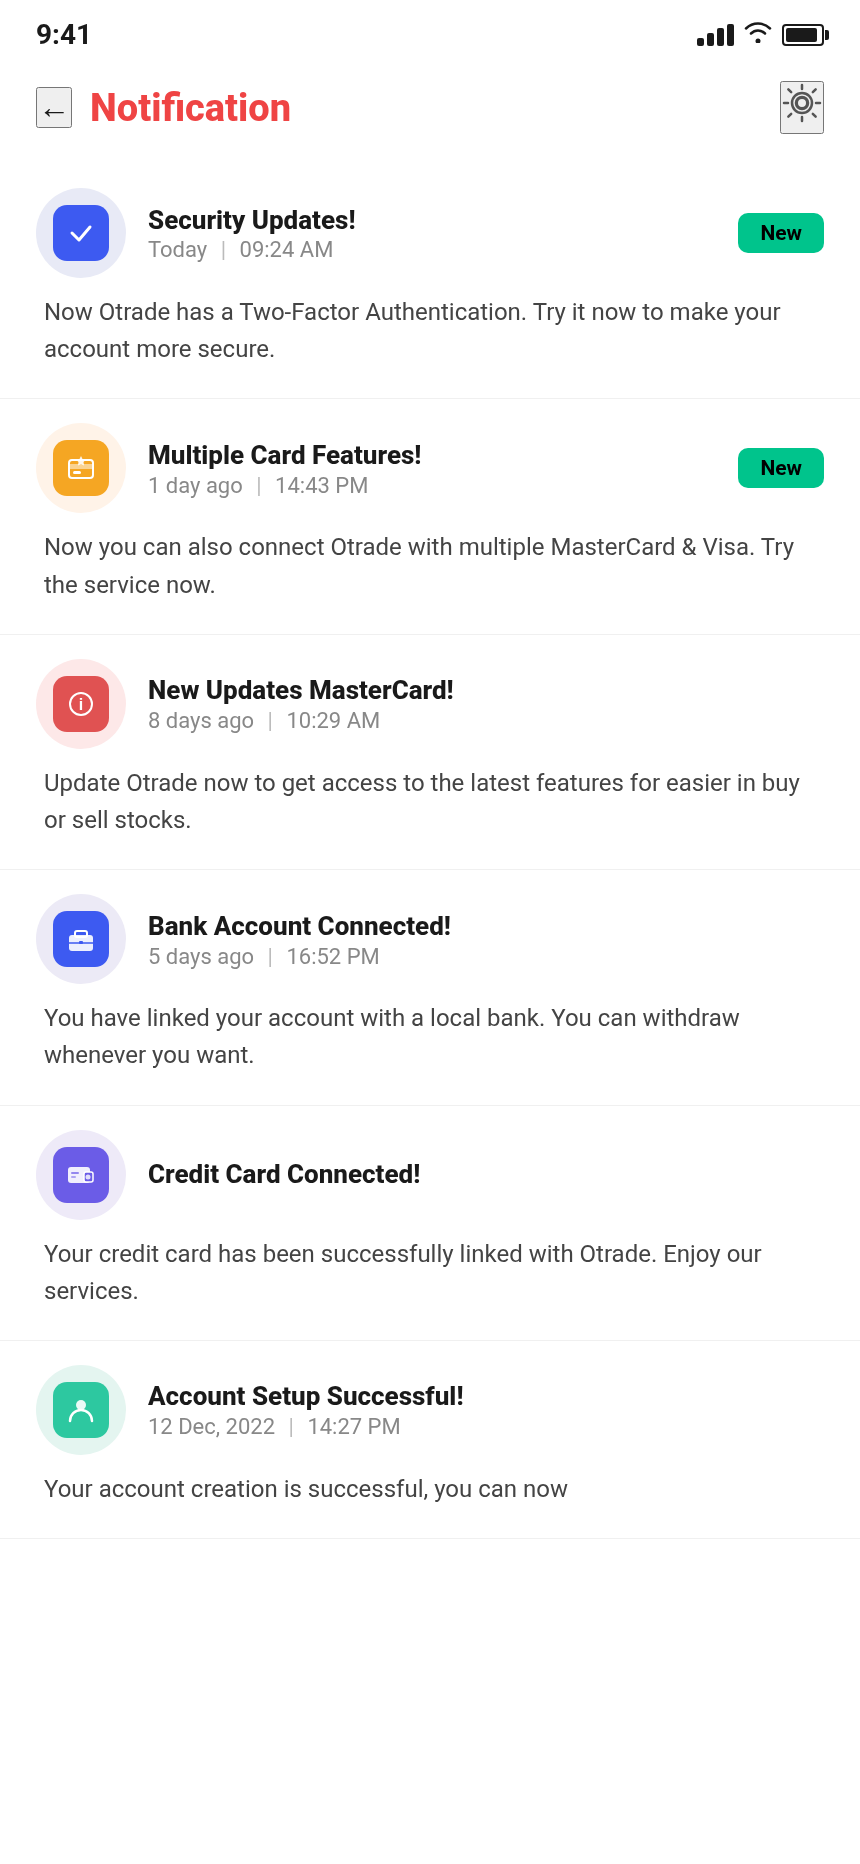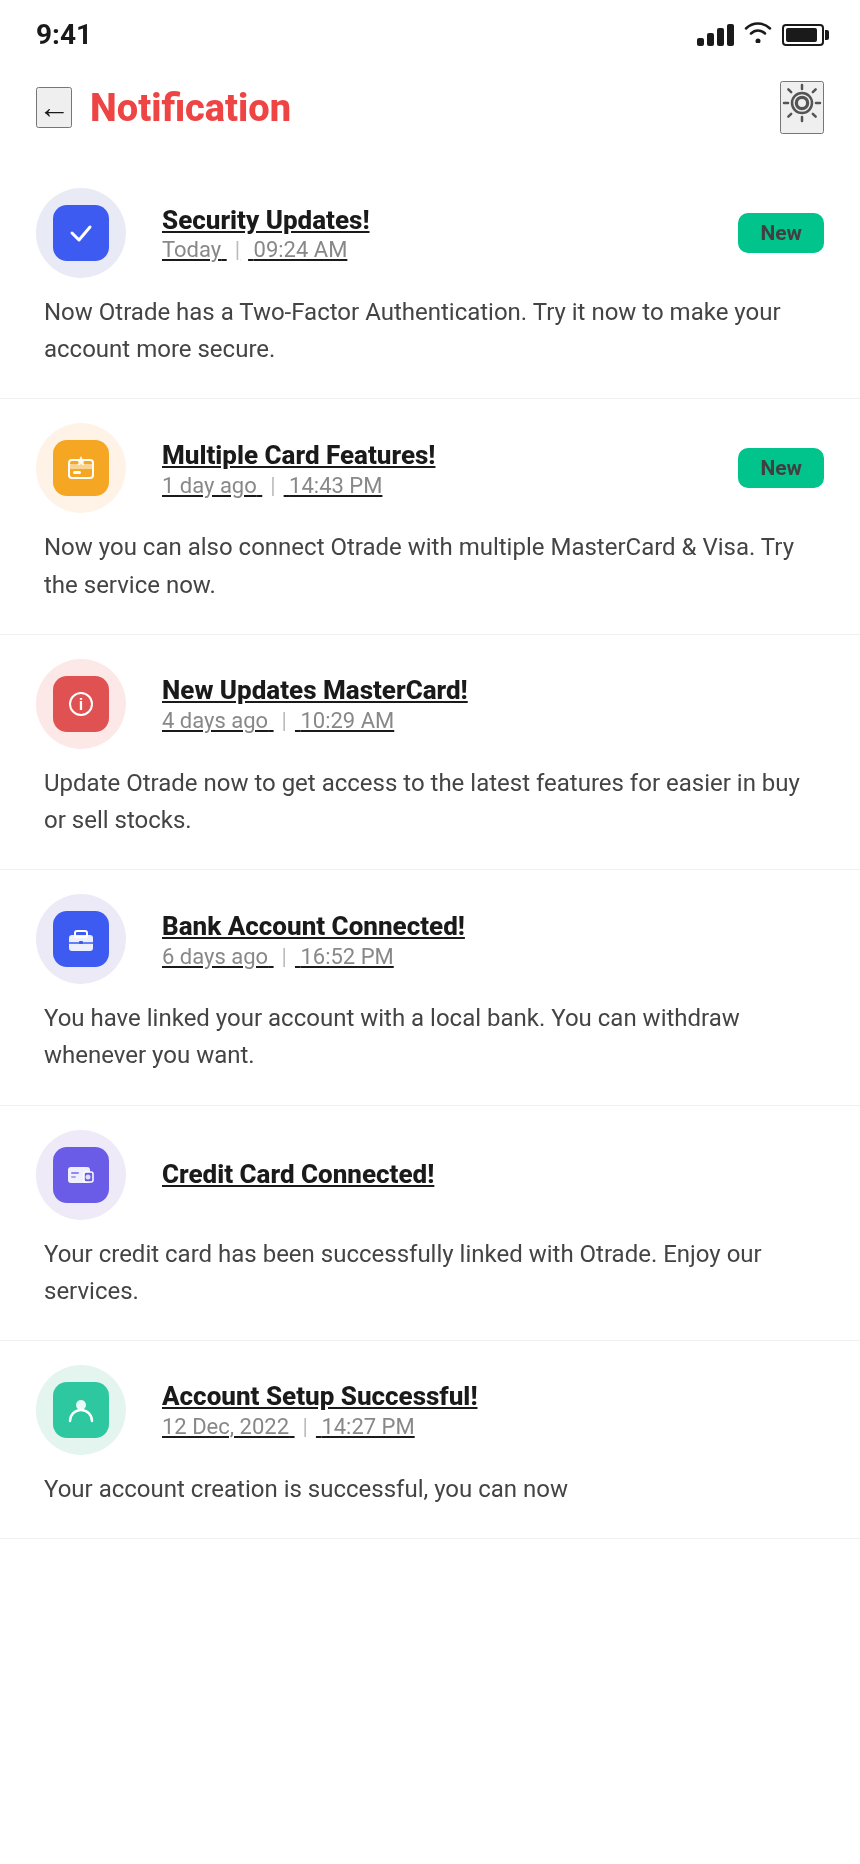--- a/index.html
+++ b/index.html
@@ -126,22 +126,21 @@
 
     .notification-header {
       display: flex;
       align-items: center;
       justify-content: space-between;
       margin-bottom: 16px;
     }
     .notification-header-left {
       display: flex;
       align-items: center;
-      gap: 36px;
-      text-decoration: underline;
+      gap: 22px;
     }
 
     .notif-icon-wrap {
       width: 90px;
       height: 90px;
       border-radius: 50%;
       display: flex;
       align-items: center;
       justify-content: center;
       flex-shrink: 0;
@@ -183,21 +182,21 @@
       margin-top: 0;
       font-weight: 400;
     }
     .notif-time .separator {
       margin: 0 8px;
       color: #bbb;
     }
 
     .new-badge {
       background: #00c48c;
-      color: #404040;
+      color: #000000;
       font-size: 21px;
       font-weight: 700;
       padding: 8px 22px;
       border-radius: 10px;
       flex-shrink: 0;
     }
 
     .notif-body {
       font-size: 24px;
       color: #444;
@@ -310,21 +309,21 @@
           <div class="notif-icon-inner red">
             <svg width="28" height="28" viewBox="0 0 28 28" fill="none">
               <circle cx="14" cy="14" r="11" stroke="#fff" stroke-width="2" fill="none"></circle>
               <text x="14" y="20" text-anchor="middle" fill="#fff" font-size="16" font-weight="800" font-family="sans-serif">i</text>
             </svg>
           </div>
         </div>
         <div class="notif-text-wrap">
           <div class="notif-title">New Updates MasterCard!</div>
           <div class="notif-time">
-            <span>4 days ago</span>
+            <span>8 days ago</span>
             <span class="separator">|</span>
             <span>10:29 AM</span>
           </div>
         </div>
       </div>
     </div>
     <div class="notif-body">Update Otrade now to get access to the latest features for easier in buy or sell stocks.</div>
   </div>
 
   <div class="notification-item">
@@ -336,21 +335,21 @@
               <rect x="4" y="12" width="24" height="16" rx="3" fill="#fff" opacity="0.9"></rect>
               <rect x="10" y="8" width="12" height="6" rx="2" stroke="#fff" stroke-width="2" fill="none"></rect>
               <rect x="14" y="18" width="4" height="3" rx="1" fill="#3d5af1"></rect>
               <line x1="4" y1="20" x2="28" y2="20" stroke="#3d5af1" stroke-width="1.5"></line>
             </svg>
           </div>
         </div>
         <div class="notif-text-wrap">
           <div class="notif-title">Bank Account Connected!</div>
           <div class="notif-time">
-            <span>6 days ago</span>
+            <span>5 days ago</span>
             <span class="separator">|</span>
             <span>16:52 PM</span>
           </div>
         </div>
       </div>
     </div>
     <div class="notif-body">You have linked your account with a local bank. You can withdraw whenever you want.</div>
   </div>
 
   <div class="notification-item">

